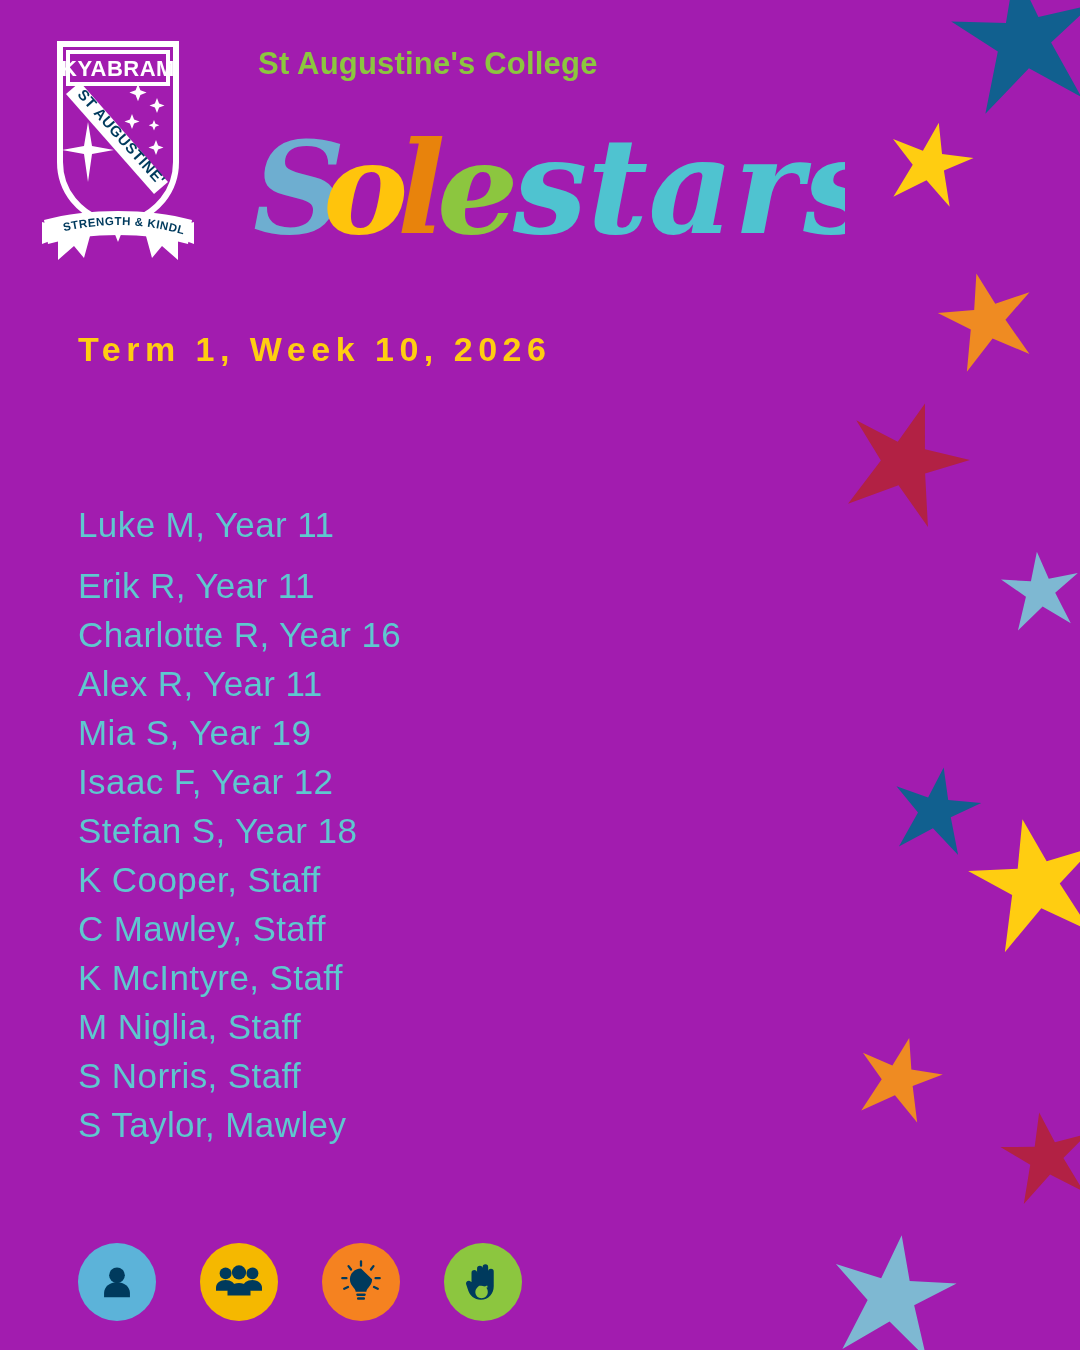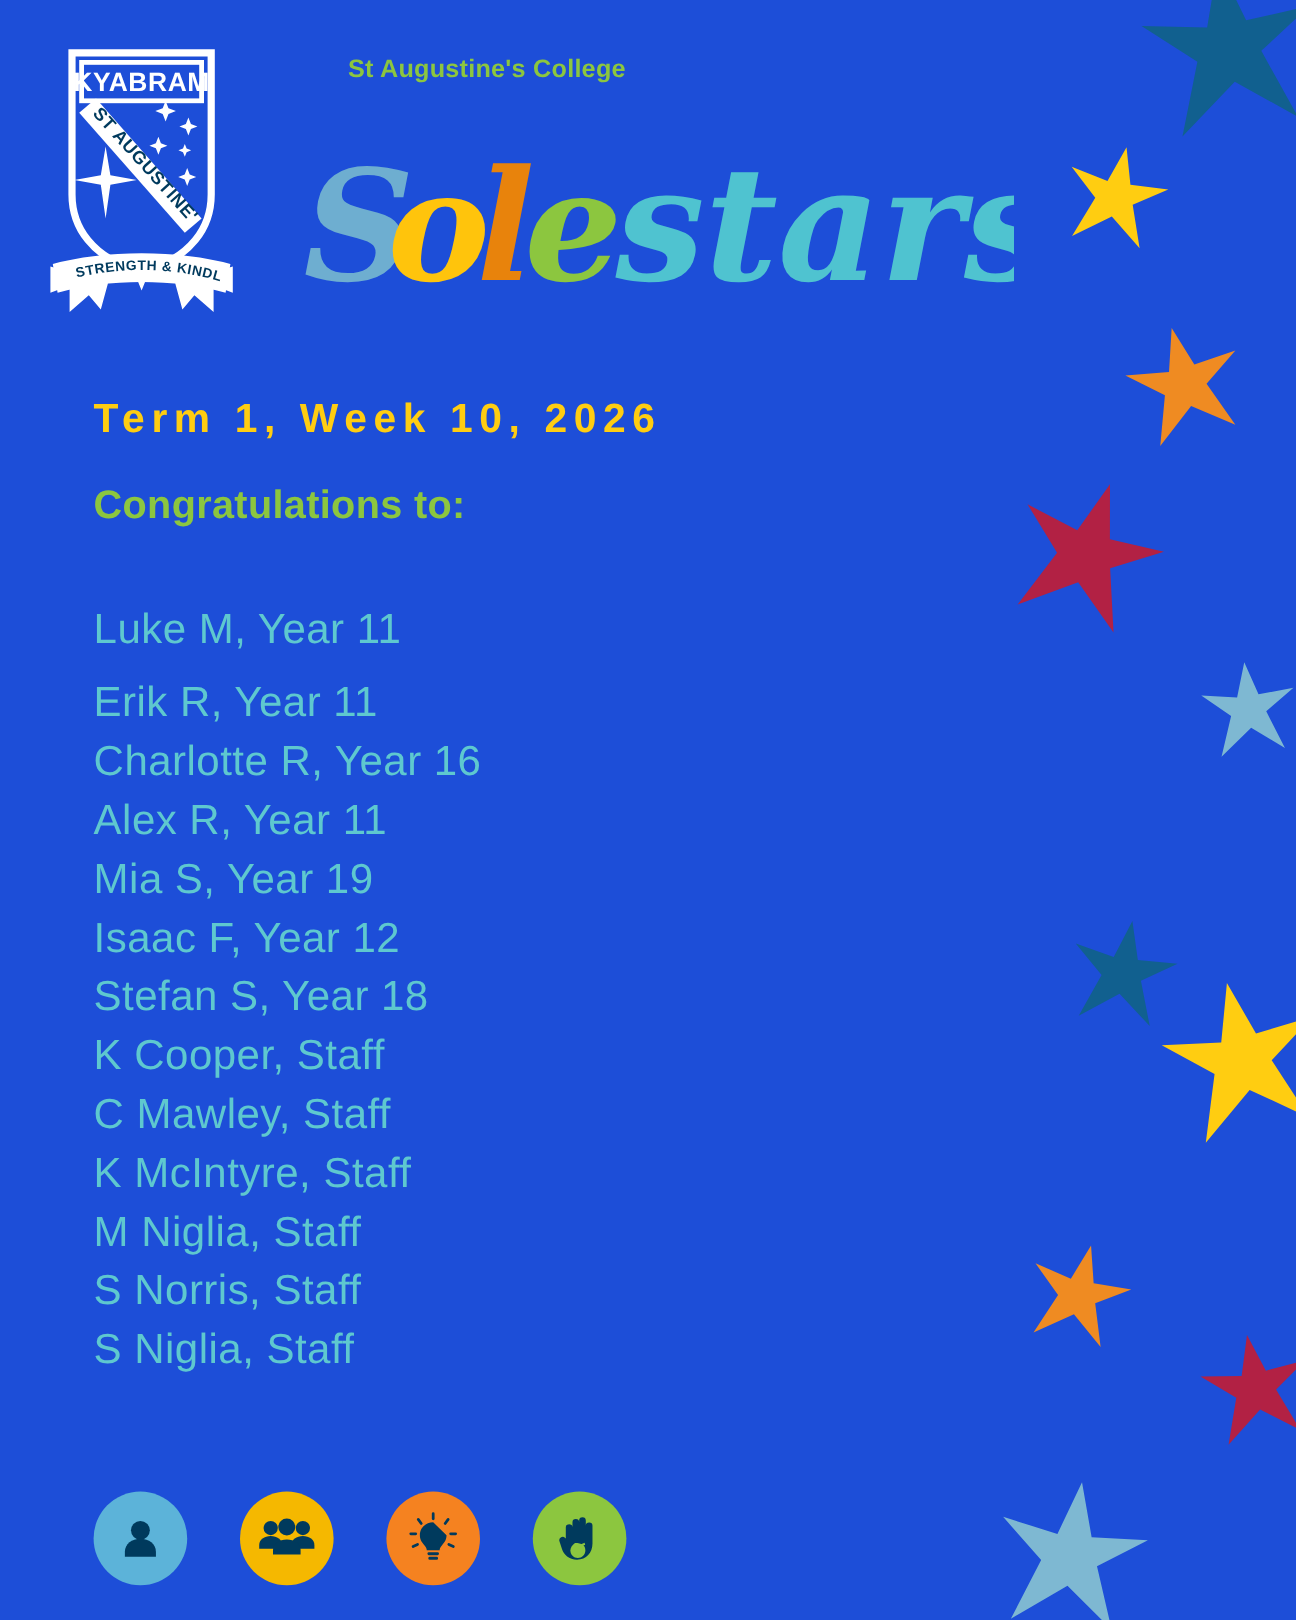--- a/index.html
+++ b/index.html
@@ -4,21 +4,21 @@
 <style>
   html, body {
     margin: 0;
     padding: 0;
     background: #003a5d;
   }
   #poster {
     position: relative;
     width: 1080px;
     height: 1350px;
-    background: #1d4ed8;
+    background: #a21caf;
     overflow: hidden;
     font-family: "Liberation Sans", sans-serif;
     text-decoration: underline;
   }
 
   
   #star-layer {
     position: absolute;
     inset: 0;
     pointer-events: none;
@@ -36,26 +36,25 @@
     position: absolute;
     left: 28px;
     top: 22px;
     width: 180px;
     height: 250px;
   }
   #school-name {
     position: absolute;
     left: 258px;
     top: 46px;
-    font-size: 21px;
+    font-size: 31px;
     font-weight: bold;
     color: #8cc63f;
     letter-spacing: 0.2px;
     white-space: nowrap;
-    margin-left: 32px;
   }
   #sole-stars-title {
     position: absolute;
     left: 245px;
     top: 100px;
     width: 600px;
     height: 170px;
   }
 
   
@@ -197,36 +196,35 @@
           <text id="ltr-o" x="78" y="133" font-size="128" fill="#ffc40c">o</text>
           <text id="ltr-l" x="152" y="133" font-size="128" fill="#e8830c">l</text>
           <text id="ltr-e" x="192" y="133" font-size="128" fill="#8cc63f">e</text>
           <text id="word-stars" x="268" y="133" font-size="132" fill="#4fc3d0">stars</text>
         </g>
       </svg>
     </div>
   </div>
 
   <div id="term-line">Term 1, Week 10, 2026</div>
-  <div id="congrats-line">Congratulations to:</div>
 
   <div id="names-list">
       <div class="name-row" style="color: rgb(94, 200, 207);">Luke M, Year 11</div>
       <div class="name-row" style="color: rgb(94, 200, 207); margin-top: 12px;">Erik R, Year 11</div>
       <div class="name-row" style="color: rgb(94, 200, 207);">Charlotte R, Year 16</div>
       <div class="name-row" style="color: rgb(94, 200, 207);">Alex R, Year 11</div>
       <div class="name-row" style="color: rgb(94, 200, 207);">Mia S, Year 19</div>
       <div class="name-row" style="color: rgb(94, 200, 207);">Isaac F, Year 12</div>
       <div class="name-row" style="color: rgb(94, 200, 207);">Stefan S, Year 18</div>
       <div class="name-row" style="color: rgb(94, 200, 207);">K Cooper, Staff</div>
       <div class="name-row" style="color: rgb(94, 200, 207);">C Mawley, Staff</div>
       <div class="name-row" style="color: rgb(94, 200, 207);">K McIntyre, Staff</div>
       <div class="name-row" style="color: rgb(94, 200, 207);">M Niglia, Staff</div>
       <div class="name-row" style="color: rgb(94, 200, 207);">S Norris, Staff</div>
-      <div class="name-row" style="color: rgb(94, 200, 207);">S Niglia, Staff</div>
+      <div class="name-row" style="color: rgb(94, 200, 207);">S Taylor, Mawley</div>
     </div>
 
   <div id="value-icons">
       <div class="value-icon" style="background: rgb(92, 179, 217);">
         <svg viewBox="0 0 48 48" width="46" height="46">
           <circle cx="24" cy="17" r="8.2" fill="#003a5d"></circle>
           <path d="M10.5 40 v-4.5 c0-6.6 6.1-11.2 13.5-11.2 s13.5 4.6 13.5 11.2 V40 Z" fill="#003a5d"></path>
         </svg>
       </div>
       <div class="value-icon" style="background: rgb(245, 184, 0);">

